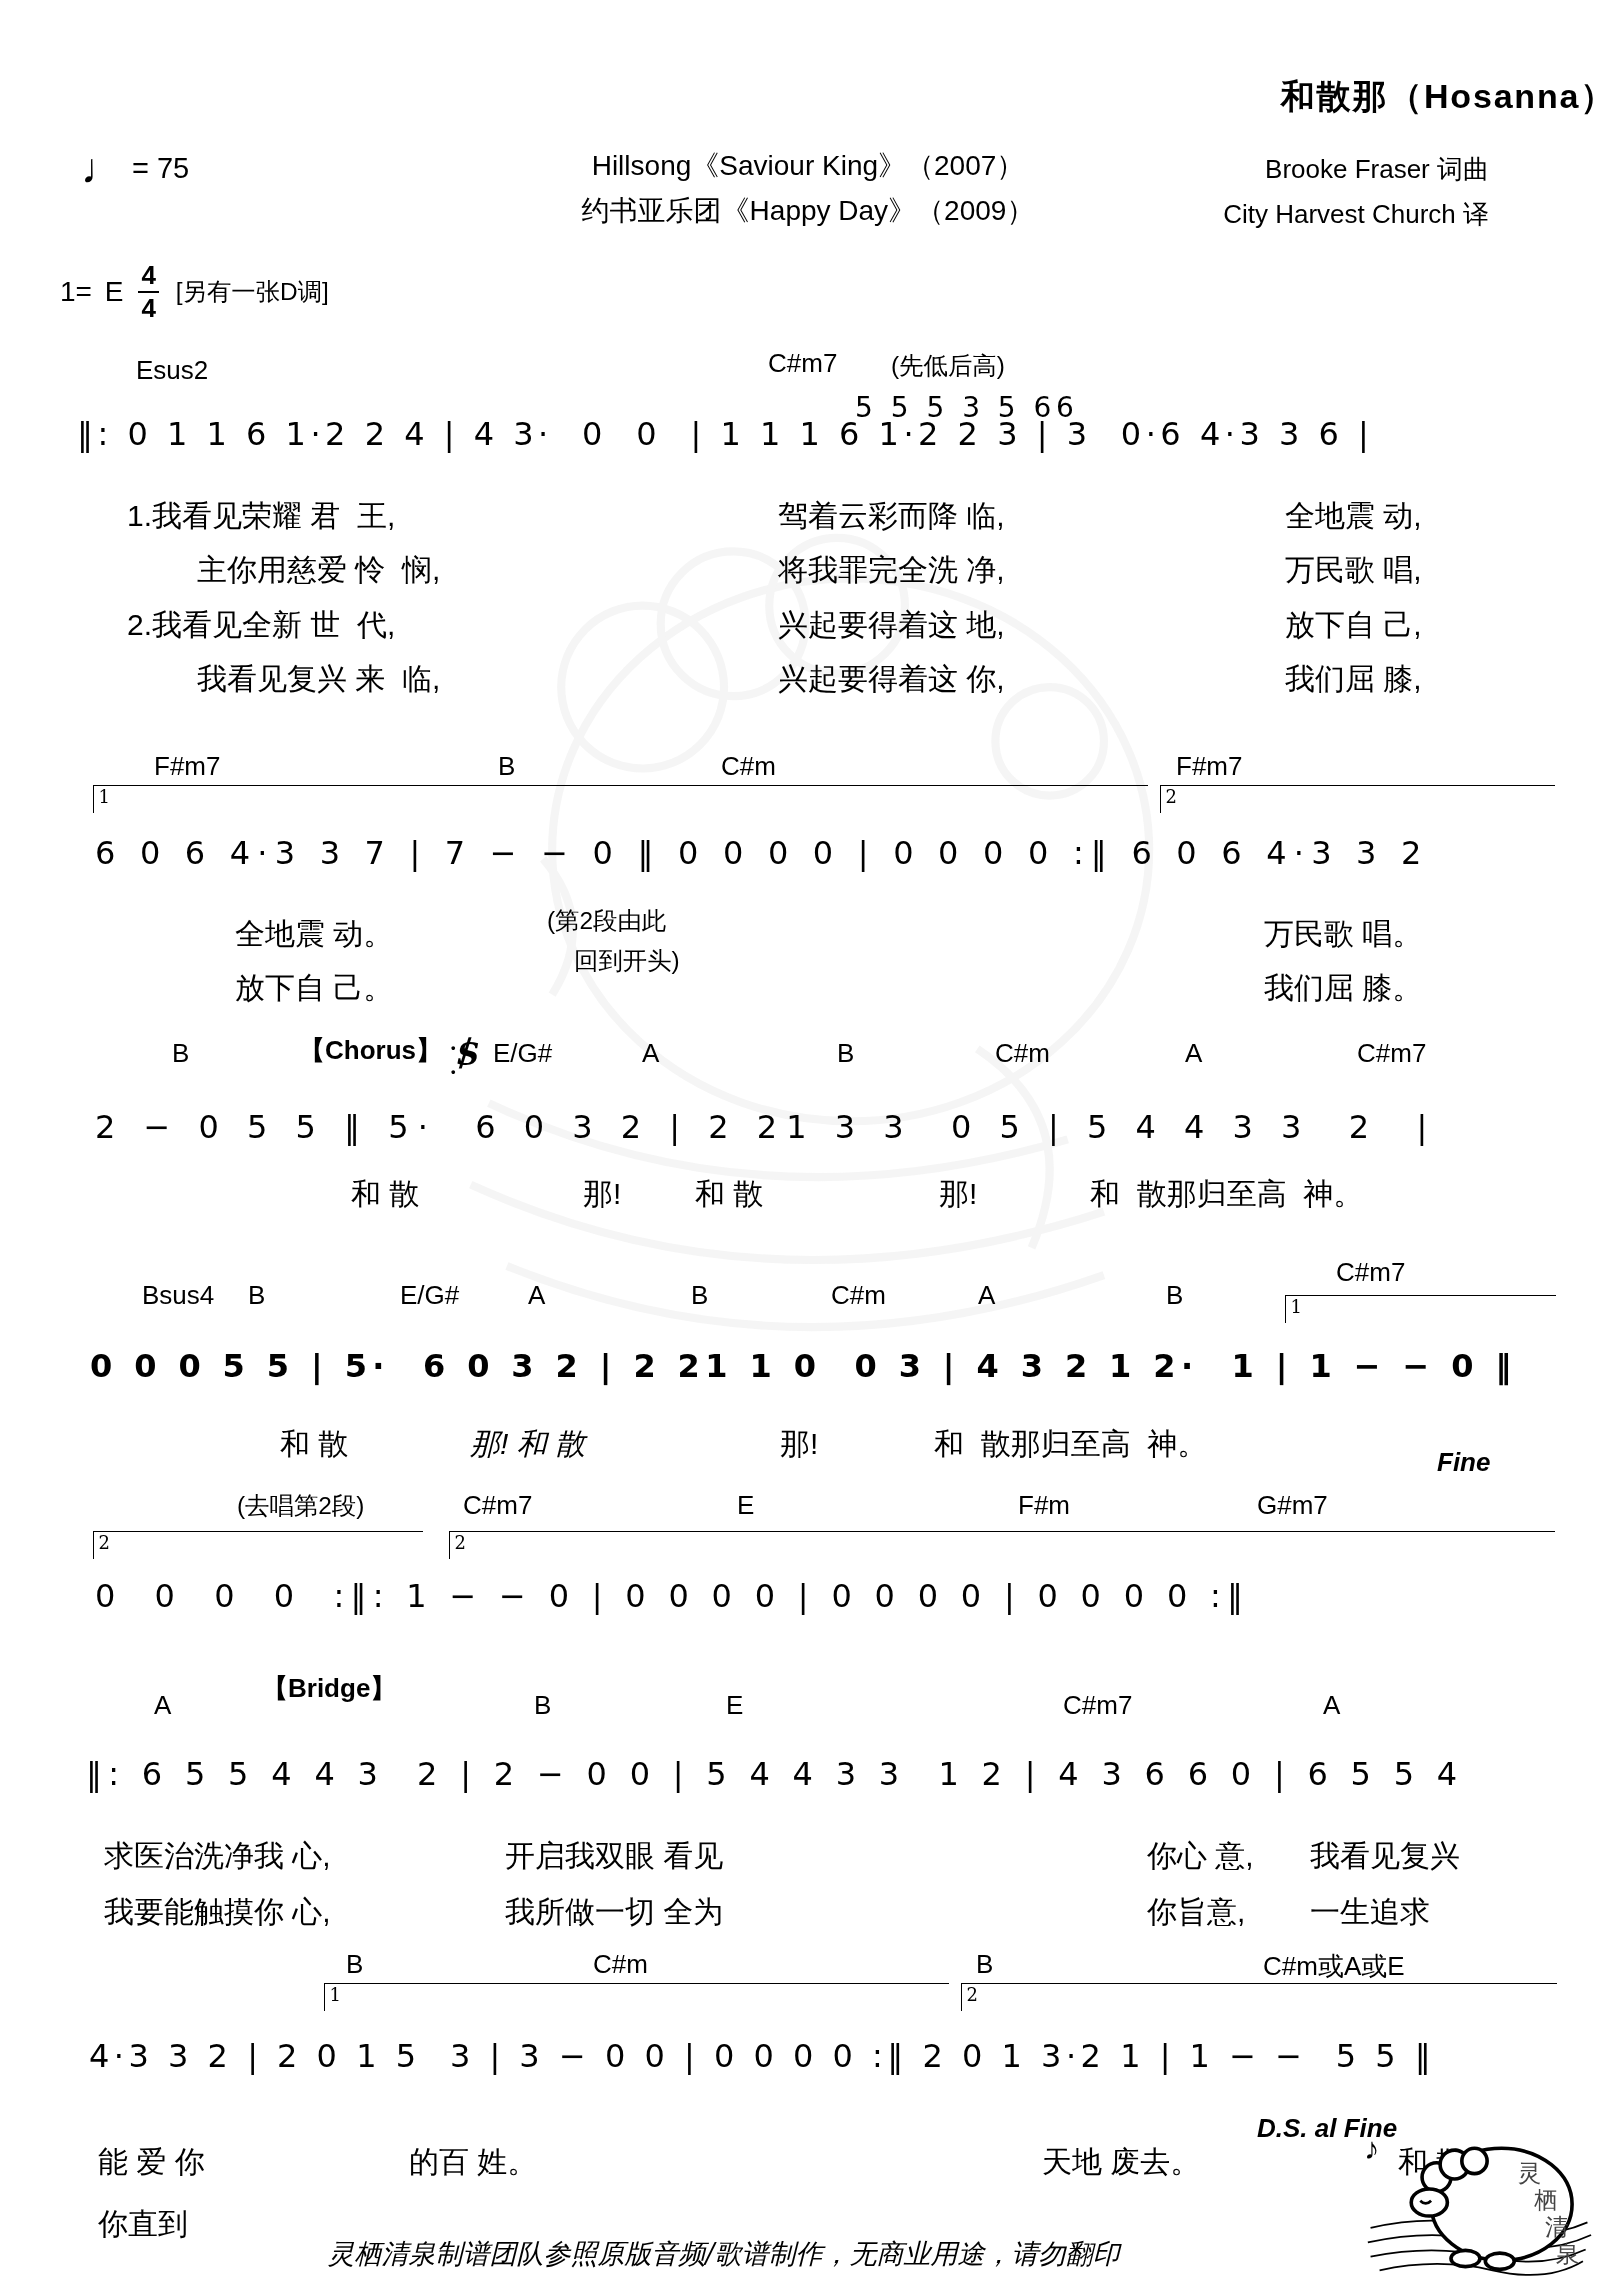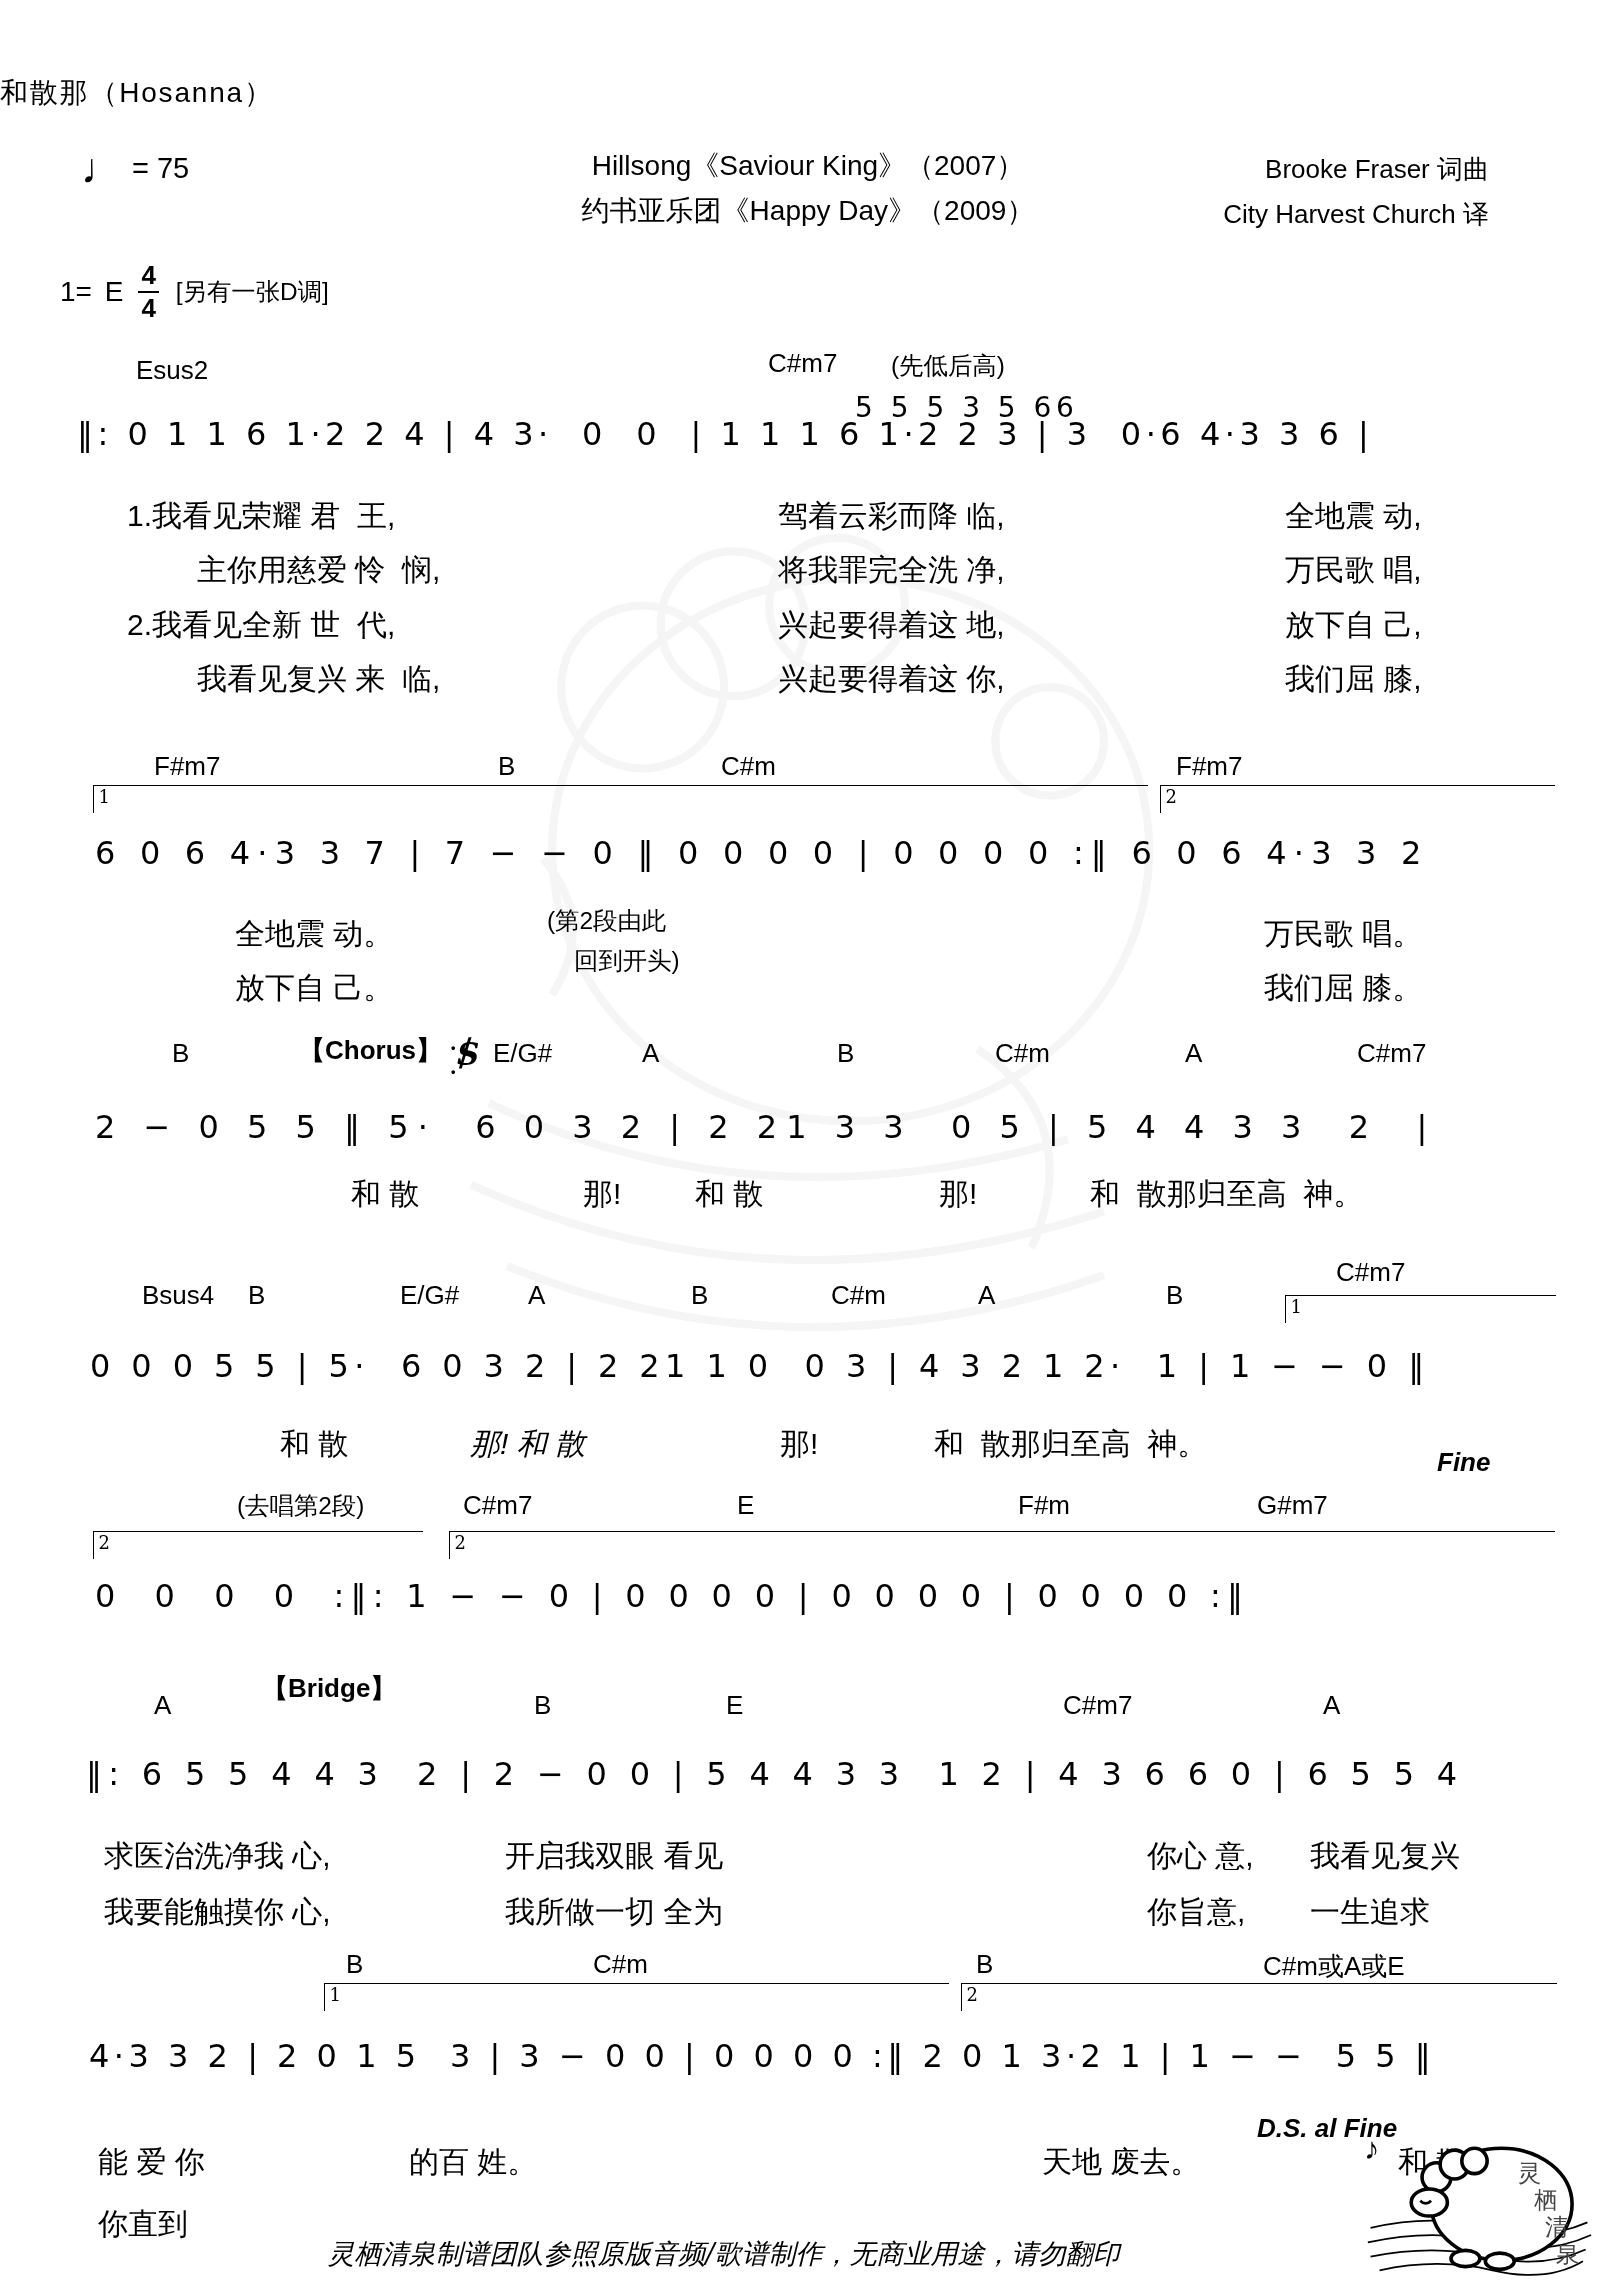--- a/index.html
+++ b/index.html
@@ -2,22 +2,22 @@
 <html style="font-size:14.5px"><head>
 <meta charset="utf-8">
 <style>
   html,body{margin:0;padding:0;background:#fff;}
   .page{position:relative;width:1616px;height:2285px;background:#ffffff;color:#000;
         font-family:"Liberation Sans",sans-serif;overflow:hidden;}
 
   
   .tempo{position:absolute;left:81px;top:145px;font-size:29px;}
   .tempo .note-glyph{font-size:42px;vertical-align:-5.4px;margin-right:9px;}
-  .title{position:absolute;left:0;top:74px;width:100%;text-align:left;
-         font-size:28px;font-weight:normal;letter-spacing:1.8px;}
+  .title{position:absolute;left:0;top:74px;width:100%;text-align:right;
+         font-size:34px;font-weight:bold;letter-spacing:1.8px;}
   .subtitle{position:absolute;left:0;width:100%;text-align:center;font-size:28px;}
   .sub1{top:147px}.sub2{top:192px}
   .credit{position:absolute;right:127px;text-align:right;font-size:26px;}
   .cr1{top:152px}.cr2{top:197px}
   .keyline{position:absolute;left:60px;top:262px;font-size:28px;display:flex;align-items:center;}
   .keyline .klab{margin-right:12.7px;}
   .keyline .ktonic{margin-right:14.5px;}
   .timesig{display:inline-flex;flex-direction:column;align-items:center;font-weight:bold;
            font-size:26px;line-height:1;margin-right:16.3px;}
   .ts-top{border-bottom:2.7px solid #000;padding:0 3.6px 2.7px;}
@@ -161,21 +161,21 @@
         <span class="chord" style="left: 142px; top: 22.6px;">Bsus4</span>
         <span class="chord" style="left: 248px; top: 22.6px;">B</span>
         <span class="chord" style="left: 400px; top: 22.6px;">E/G#</span>
         <span class="chord" style="left: 528px; top: 22.6px;">A</span>
         <span class="chord" style="left: 691px; top: 22.6px;">B</span>
         <span class="chord" style="left: 831px; top: 22.6px;">C#m</span>
         <span class="chord" style="left: 978px; top: 22.6px;">A</span>
         <span class="chord" style="left: 1166px; top: 22.6px;">B</span>
         <span class="chord" style="left: 1336px; top: 0px;">C#m7</span>
         <div class="volta" style="left: 1285px; top: 38px; width: 270px;"><span class="vnum">1</span></div>
-        <div class="notes" style="left: 90px; top: 90px; letter-spacing: 5.4px;">0 0 0 5 5 | 5·  6 0 3 2 | 2 21 1 0  0 3 | 4 3 2 1 2·  1 | 1 − − 0 ‖</div>
+        <div class="notes" style="left: 90px; top: 90px; letter-spacing: 5.4px; font-weight: bold;">0 0 0 5 5 | 5·  6 0 3 2 | 2 21 1 0  0 3 | 4 3 2 1 2·  1 | 1 − − 0 ‖</div>
         <span class="mark" style="left: 1437px; top: 190px;">Fine</span>
         <div class="lyric-row" style="top: 167px;">
           <span class="lyric-seg" style="left: 280px;">和 散</span>
           <span class="lyric-seg" style="left: 470px; font-style: italic;">那! 和 散</span>
           <span class="lyric-seg" style="left: 780px;">那!</span>
           <span class="lyric-seg" style="left: 934px;">和  散那归至高  神。</span>
         </div>
       </div>
       <div class="system" style="top: 1488px;">
         <span class="chord" style="left: 463px; top: 1.8px;">C#m7</span>

